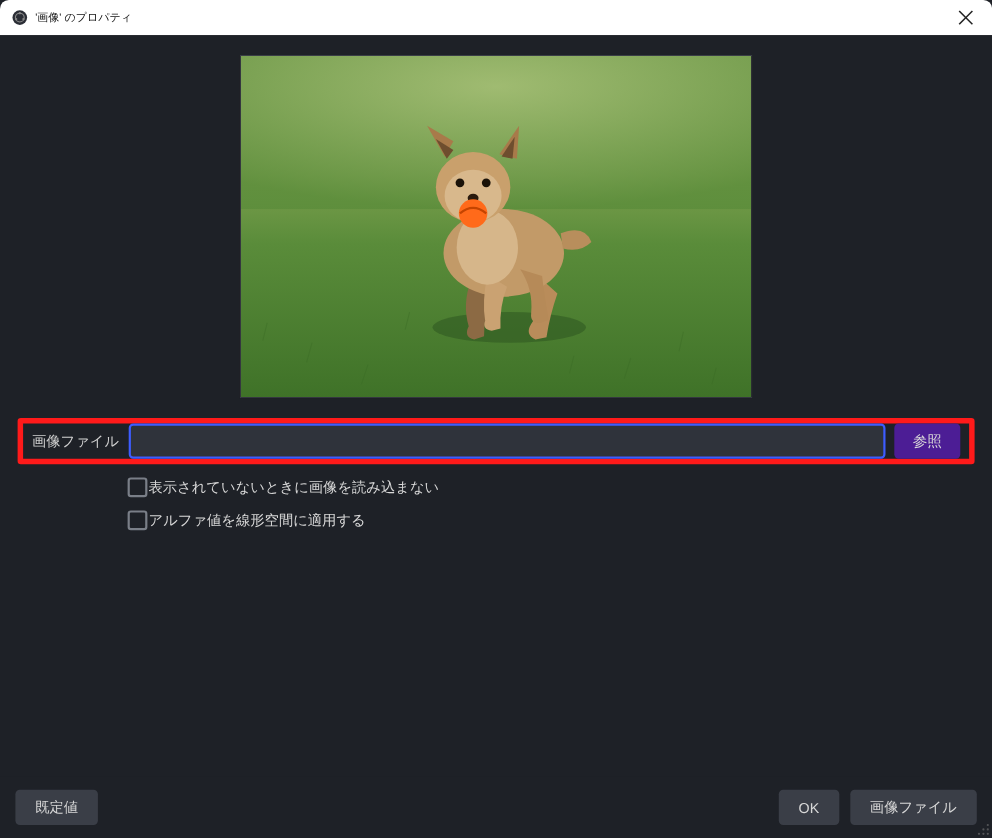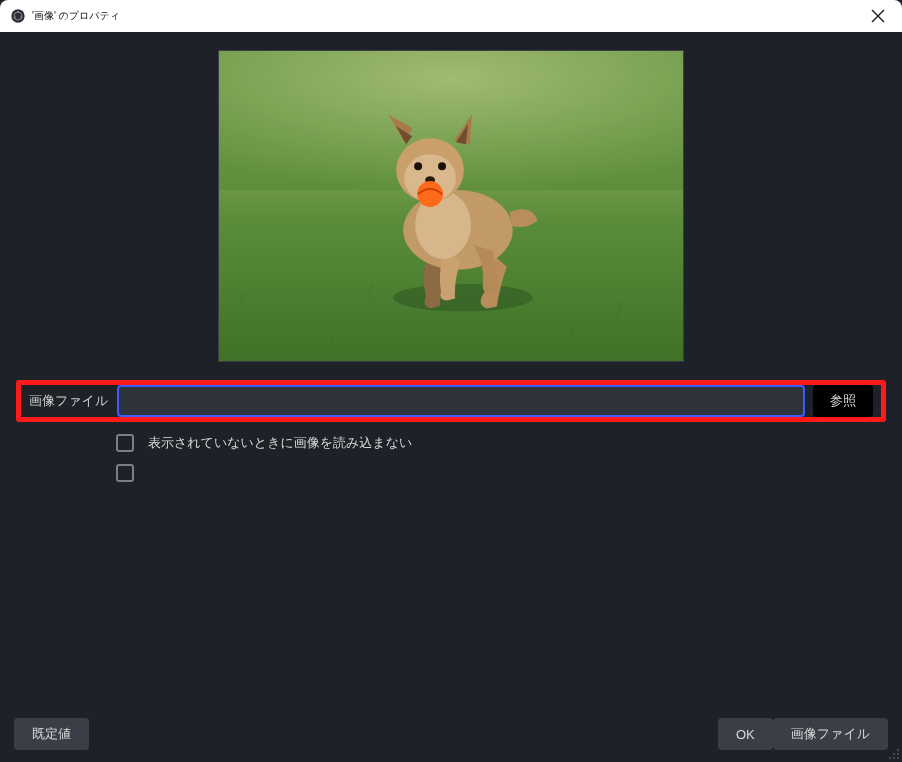--- a/index.html
+++ b/index.html
@@ -93,31 +93,31 @@
       background: #2f333b;
       border: 2px solid #3d5cff;
       border-radius: 4px;
       color: #ddd;
       padding: 0 8px;
       outline: none;
     }
     .browse-btn {
       width: 60px;
       height: 32px;
-      background: #000000;
+      background: #4c1d95;
       border: none;
       border-radius: 4px;
       color: #d8d8d8;
       cursor: pointer;
     }
 
     .check-row {
       display: flex;
       align-items: center;
-      gap: 14px;
+      gap: 1px;
       margin-left: 100px;
       margin-bottom: 12px;
     }
     .checkbox {
       width: 18px;
       height: 18px;
       border: 2px solid #7a7f88;
       border-radius: 3px;
       background: transparent;
       cursor: pointer;
@@ -125,20 +125,21 @@
     }
     .check-label { cursor: pointer; }
 
     .footer {
       position: absolute;
       left: 0; right: 0; bottom: 0;
       height: 56px;
       display: flex;
       align-items: center;
       padding: 0 14px;
+      gap: 10px;
     }
     .footer .spacer { flex: 1; }
     .btn {
       height: 32px;
       padding: 0 18px;
       background: #3a3e47;
       border: none;
       border-radius: 4px;
       color: #d8d8d8;
       cursor: pointer;
@@ -251,20 +252,21 @@
     <button class="browse-btn">参照</button>
   </div>
 
   <div class="check-row">
     <span class="checkbox"></span>
     <span class="check-label">表示されていないときに画像を読み込まない</span>
   </div>
 
   <div class="check-row">
     <span class="checkbox"></span>
+    <span class="check-label">アルファ値を線形空間に適用する</span>
   </div>
 
 </div>
 
 <div class="footer">
   <button class="btn">既定値</button>
   <div class="spacer"></div>
   <button class="btn">OK</button>
   <button class="btn">画像ファイル</button>
 </div>

